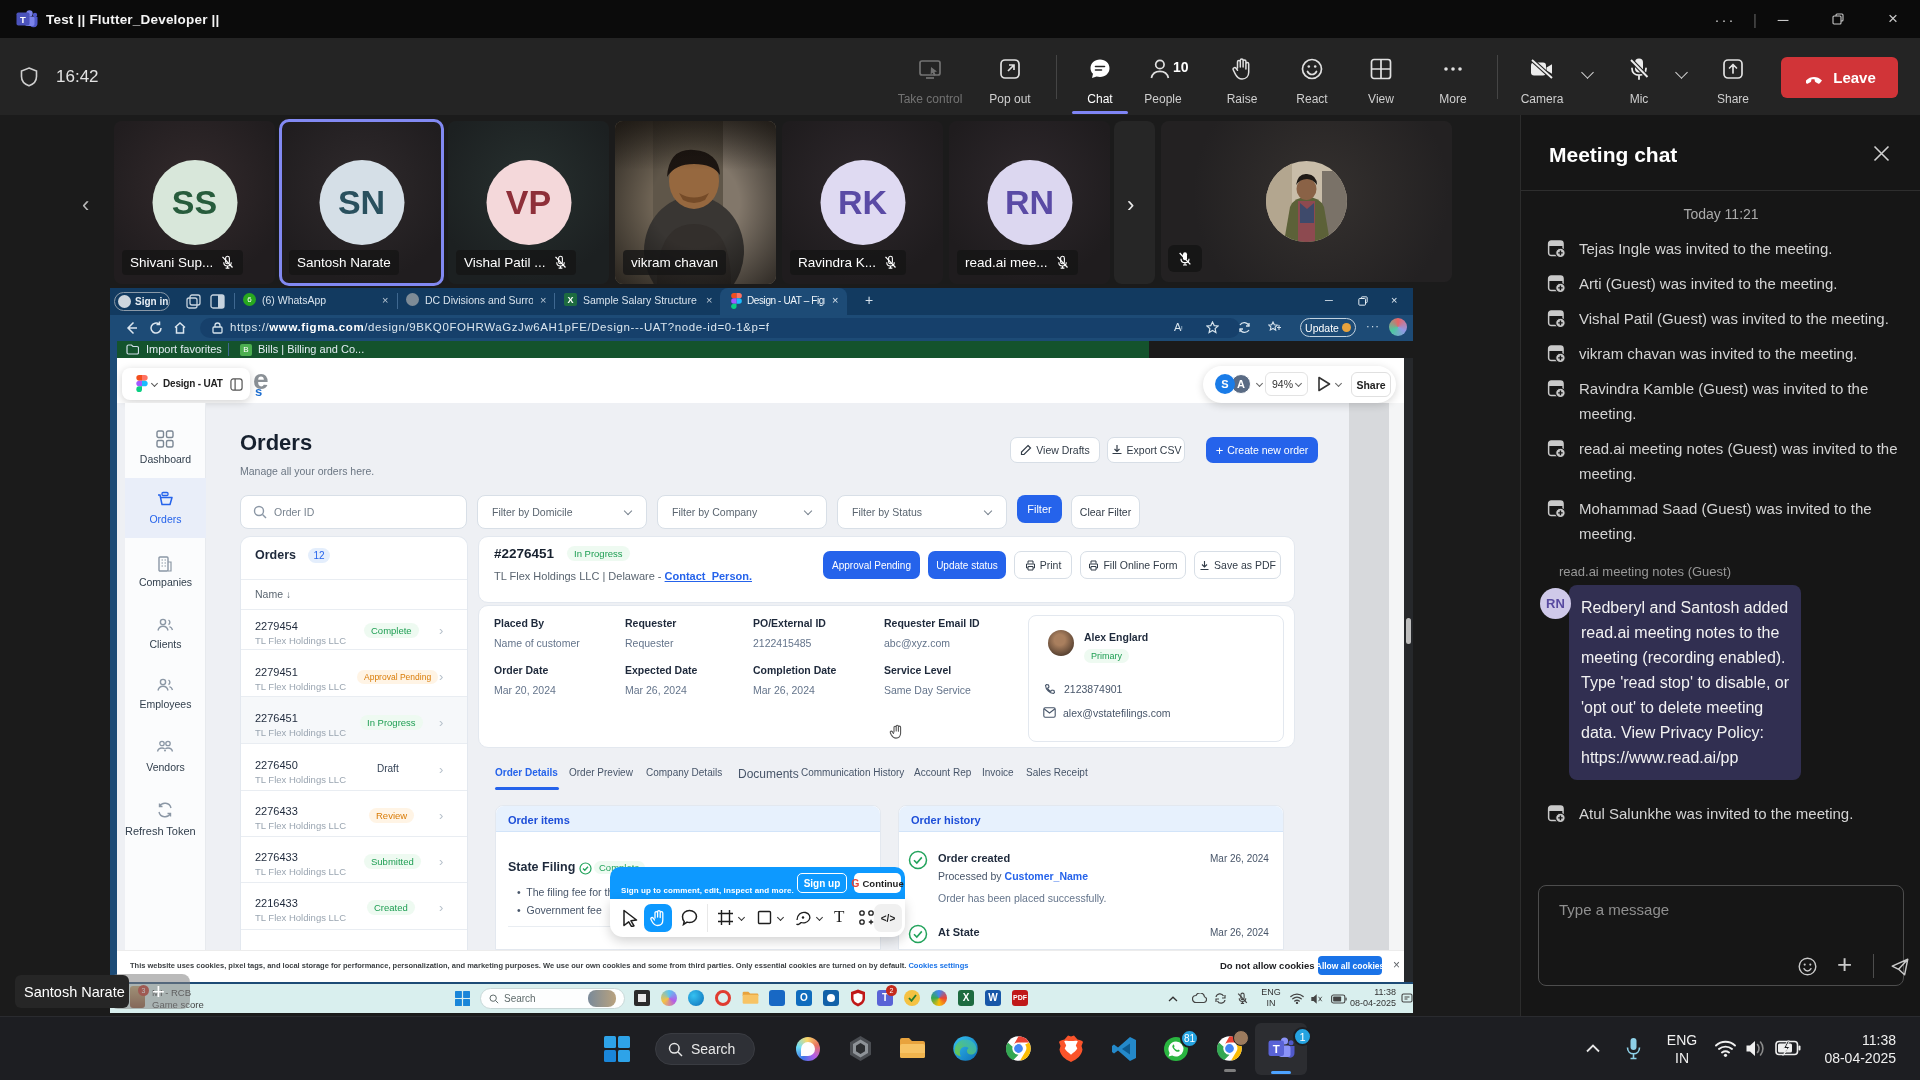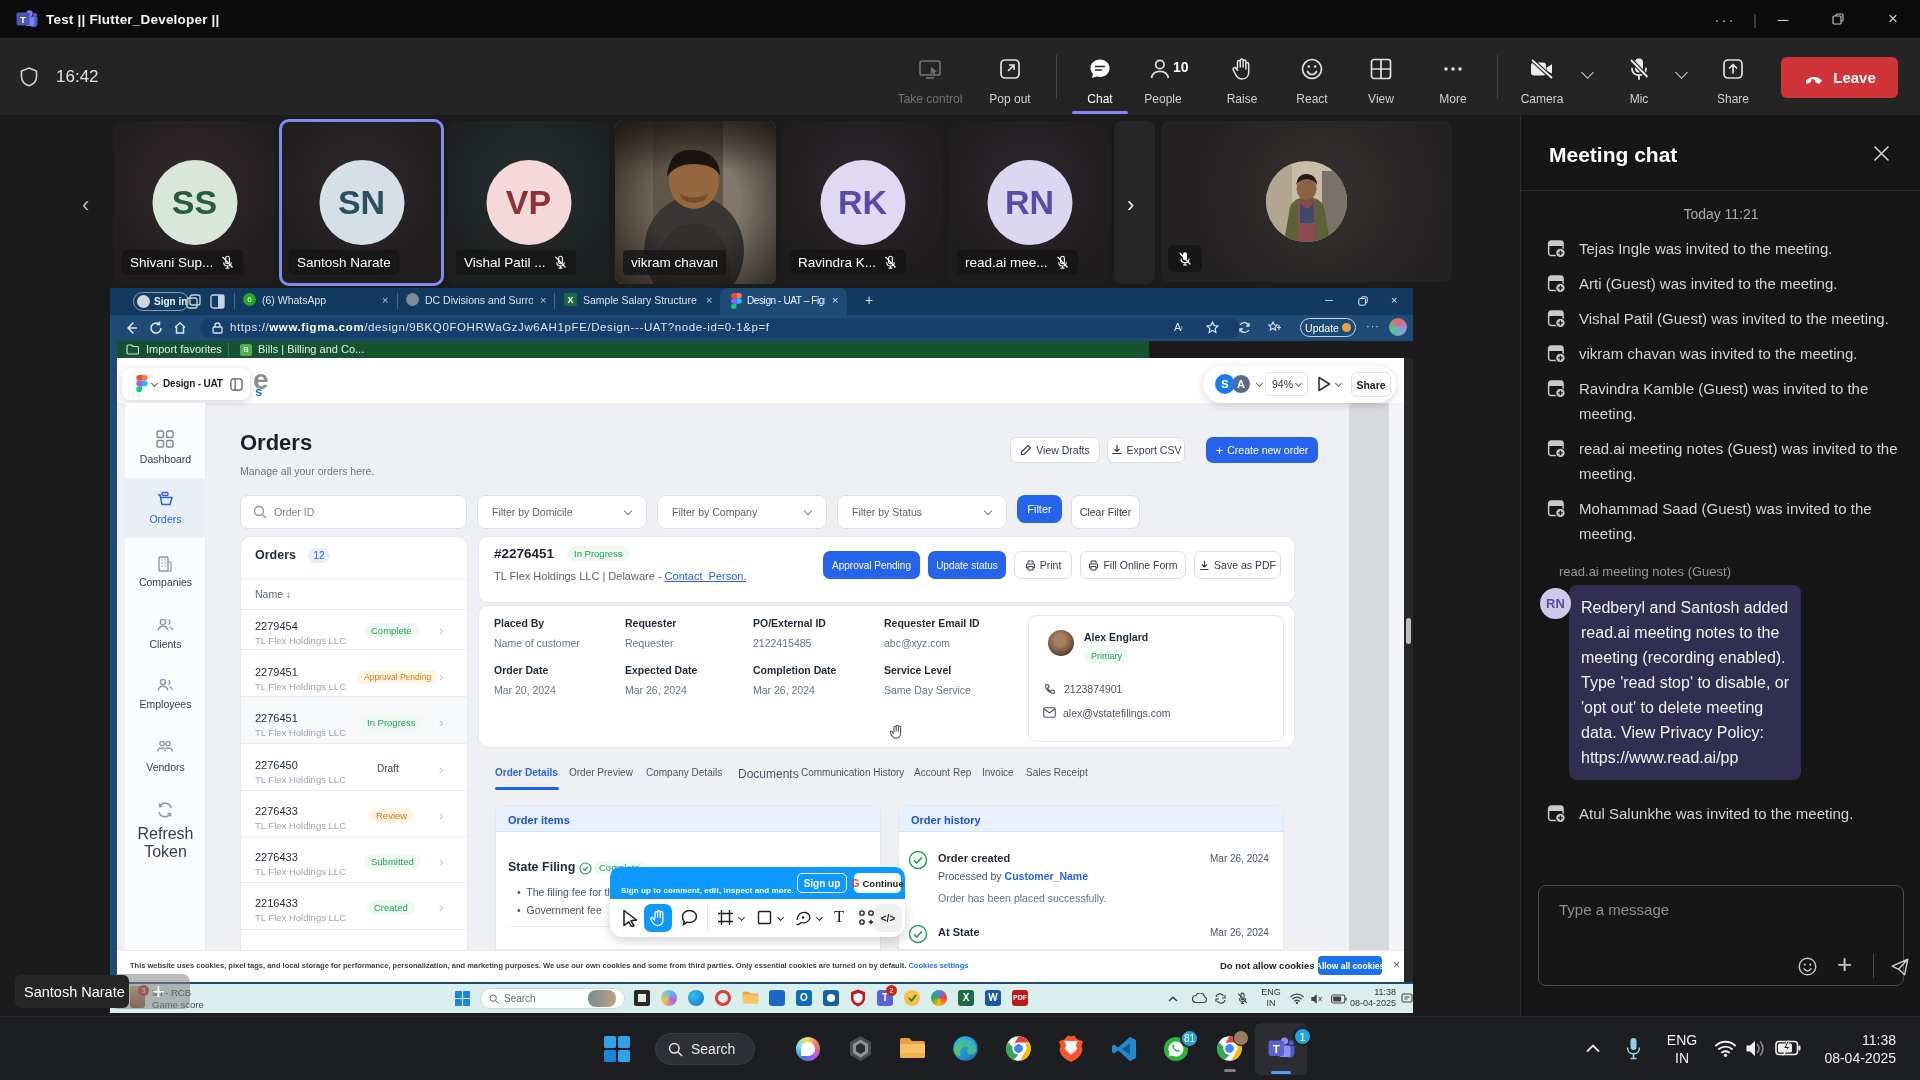--- a/index.html
+++ b/index.html
@@ -305,21 +305,21 @@
         <svg width="16" height="16" viewBox="0 0 24 24">
             <rect x="9" y="2" width="6" height="12" rx="3" fill="#fff"></rect>
             <path d="M6 11.5c0 3.7 2.7 6 6 6s6-2.3 6-6 M12 17.5V21 M9 21h6" fill="none" stroke="#fff" stroke-width="1.8"></path>
             <path d="M4 3 L20 20" stroke="#fff" stroke-width="2"></path>
           </svg>
       </div>
     </div>
 
     <div id="share">
       <div id="tabbar">
-        <div class="abs" style="left:23px;top:4px;width:56px;height:19px;border:1px solid #8a99a8;border-radius:10px;display:flex;align-items:center;padding-left:3px;gap:4px;white-space:nowrap;">
+        <div class="abs" style="left:4px;top:4px;width:56px;height:19px;border:1px solid #8a99a8;border-radius:10px;display:flex;align-items:center;padding-left:3px;gap:4px;white-space:nowrap;">
           <div style="width:13px;height:13px;border-radius:50%;background:#cfd6dd;flex:none;"></div>
           <span style="color:#e8eef4;font-size:10px;font-weight:700;">Sign in</span>
         </div>
         <svg class="abs" style="left:76px;top:6px" width="15" height="15" viewBox="0 0 15 15">
             <rect x="4" y="1" width="10" height="10" rx="2" fill="none" stroke="#c7d3de" stroke-width="1.3"></rect>
             <rect x="1" y="4" width="10" height="10" rx="2" fill="none" stroke="#c7d3de" stroke-width="1.3"></rect>
           </svg>
         <svg class="abs" style="left:100px;top:6px" width="15" height="15" viewBox="0 0 15 15">
             <rect x="1" y="1" width="13" height="13" rx="2" fill="none" stroke="#c7d3de" stroke-width="1.3"></rect>
             <rect x="8" y="1" width="6" height="13" fill="#c7d3de"></rect>
@@ -471,21 +471,21 @@
         <svg class="abs" style="left:39px;top:380px" width="18" height="18" viewBox="0 0 18 18">
             <circle cx="6" cy="5.5" r="2.2" fill="none" stroke="#8b97a5" stroke-width="1.3"></circle>
             <circle cx="12" cy="5.5" r="2.2" fill="none" stroke="#8b97a5" stroke-width="1.3"></circle>
             <path d="M1.5 13.5 c.5-2.3 2.2-3.5 4.5-3.5 1 0 2 .3 2.7.8 M9.3 10.8 c.7-.5 1.7-.8 2.7-.8 2.3 0 4 1.2 4.5 3.5" fill="none" stroke="#8b97a5" stroke-width="1.3"></path>
             <circle cx="9" cy="12.5" r="1" fill="#8b97a5"></circle>
           </svg>
         <div class="abs" style="left:8px;top:403px;width:81px;text-align:center;color:#33404e;font-size:10.5px;">Vendors</div>
         <svg class="abs" style="left:39px;top:443px" width="18" height="18" viewBox="0 0 18 18">
             <path d="M15 7 a6.2 6.2 0 0 0-11.5-1.5 M3 11 a6.2 6.2 0 0 0 11.5 1.5 M3.5 2.5 v3 h3 M14.5 15.5 v-3 h-3" fill="none" stroke="#8b97a5" stroke-width="1.4"></path>
           </svg>
-        <div class="abs" style="left:8px;top:467px;width:81px;text-align:center;color:#33404e;font-size:16px;">Refresh Token</div>
+        <div class="abs" style="left:8px;top:467px;width:81px;color:#33404e;font-size:11px;">Refresh Token</div>
 
         <div class="abs" style="left:123px;top:72px;color:#16202e;font-size:22px;font-weight:700;">Orders</div>
         <div class="abs" style="left:123px;top:107px;color:#6b7683;font-size:10.5px;">Manage all your orders here.</div>
 
         <div class="abs" style="left:893px;top:79px;width:90px;height:26px;background:#fff;border:1px solid #d7dee6;border-radius:7px;color:#323c48;font-size:10.5px;display:flex;align-items:center;justify-content:center;gap:4px;white-space:nowrap;"><svg width="12" height="12" viewBox="0 0 12 12">
               <path d="M8 1.5 l2.5 2.5 L4 10.5 H1.5 V8z" fill="none" stroke="#323c48" stroke-width="1.2"></path>
             </svg>View Drafts</div>
         <div class="abs" style="left:990px;top:79px;width:78px;height:26px;background:#fff;border:1px solid #d7dee6;border-radius:7px;color:#323c48;font-size:10.5px;display:flex;align-items:center;justify-content:center;gap:4px;white-space:nowrap;"><svg width="12" height="12" viewBox="0 0 12 12">
               <path d="M6 1v6 M3.5 5 L6 7.5 8.5 5 M1.5 9.5 h9" fill="none" stroke="#323c48" stroke-width="1.2"></path>
             </svg>Export CSV</div>
@@ -549,21 +549,21 @@
         <div class="abs" style="left:124px;top:524px;width:226px;height:1px;background:#e9edf2;"></div>
         <div class="abs" style="left:138px;top:539px;color:#1e293b;font-size:11px;">2216433</div>
         <div class="abs" style="left:138px;top:554px;color:#9aa5b1;font-size:9.5px;">TL Flex Holdings LLC</div>
         <div class="abs badge bgreen" style="left:250px;top:542px;">Created</div>
         <div class="abs" style="left:322px;top:542px;color:#b6c0ca;font-size:13px;">›</div>
         <div class="abs" style="left:124px;top:571px;width:226px;height:1px;background:#e9edf2;"></div>
 
         <div class="card" style="left:361px;top:178px;width:817px;height:67px;"></div>
         <div class="abs" style="left:377px;top:188px;color:#16202e;font-size:13.5px;font-weight:700;">#2276451</div>
         <div class="abs badge bgreen" style="left:450px;top:188px;">In Progress</div>
-        <div class="abs" style="left:377px;top:212px;color:#5a6570;font-size:11px;">TL Flex Holdings LLC | Delaware - <span style="color:#2563eb;text-decoration:underline;font-weight:400;">Contact_Person.</span></div>
+        <div class="abs" style="left:377px;top:212px;color:#5a6570;font-size:11px;">TL Flex Holdings LLC | Delaware - <span style="color:#2563eb;text-decoration:underline;font-weight:700;">Contact_Person.</span></div>
         <div class="abs" style="left:706px;top:193px;width:97px;height:28px;background:#2563eb;border-radius:7px;color:#fff;font-size:10px;white-space:nowrap;display:flex;align-items:center;justify-content:center;">Approval Pending</div>
         <div class="abs" style="left:811px;top:193px;width:78px;height:28px;background:#2563eb;border-radius:7px;color:#fff;font-size:10px;white-space:nowrap;display:flex;align-items:center;justify-content:center;">Update status</div>
         <div class="abs" style="left:897px;top:193px;width:58px;height:28px;background:#fff;border:1px solid #d7dee6;border-radius:7px;color:#323c48;font-size:10.5px;white-space:nowrap;display:flex;align-items:center;justify-content:center;gap:4px;"><svg width="11" height="11" viewBox="0 0 11 11">
               <path d="M3 3.5 V1 h5 v2.5 M3 8 H1.5 V4 h8 V8 H8 M3 6.5 h5 V10 H3z" fill="none" stroke="#323c48" stroke-width="1"></path>
             </svg>Print</div>
         <div class="abs" style="left:963px;top:193px;width:106px;height:28px;background:#fff;border:1px solid #d7dee6;border-radius:7px;color:#323c48;font-size:10.5px;white-space:nowrap;display:flex;align-items:center;justify-content:center;gap:4px;"><svg width="11" height="11" viewBox="0 0 11 11">
               <path d="M3 3.5 V1 h5 v2.5 M3 8 H1.5 V4 h8 V8 H8 M3 6.5 h5 V10 H3z" fill="none" stroke="#323c48" stroke-width="1"></path>
             </svg>Fill Online Form</div>
         <div class="abs" style="left:1077px;top:193px;width:87px;height:28px;background:#fff;border:1px solid #d7dee6;border-radius:7px;color:#323c48;font-size:10.5px;display:flex;align-items:center;justify-content:center;gap:4px;white-space:nowrap;"><svg width="11" height="11" viewBox="0 0 11 11">
               <path d="M5.5 1v5.5 M3 4.5 L5.5 7 8 4.5 M1.5 9.5h8" fill="none" stroke="#323c48" stroke-width="1.1"></path>

